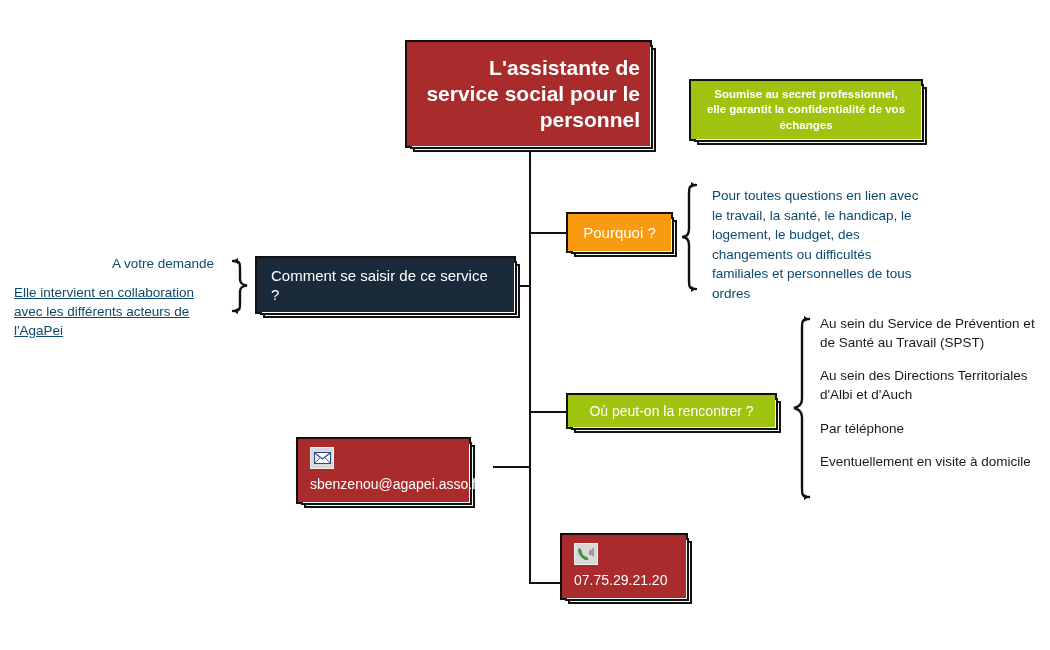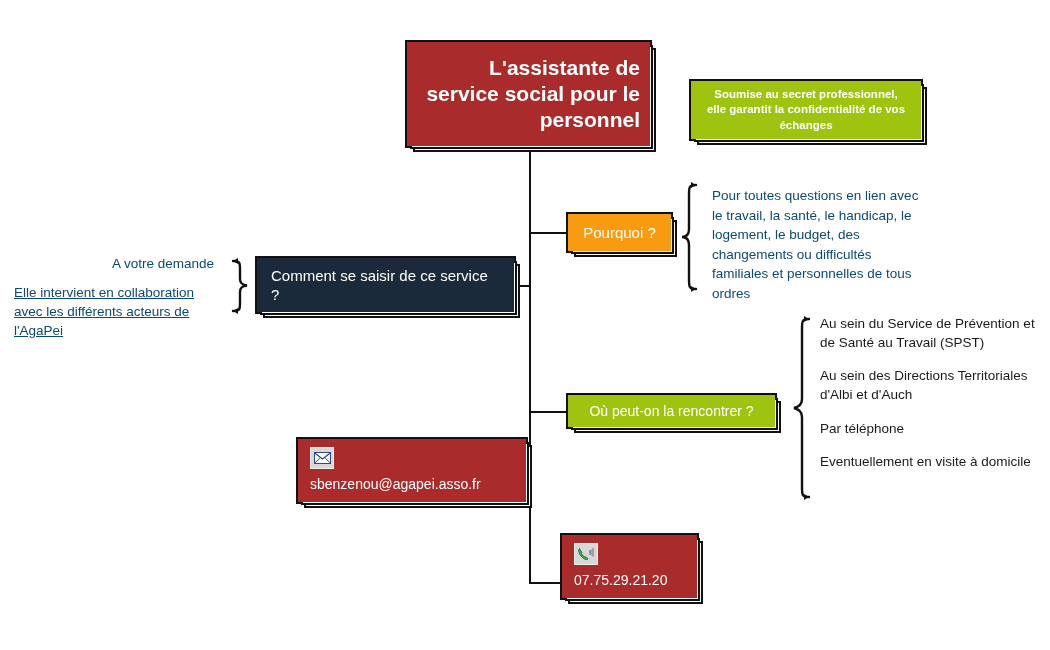--- a/index.html
+++ b/index.html
@@ -103,28 +103,28 @@
   }
   #node-ou {
     left: 566px; top: 393px; width: 211px; height: 36px;
     align-items: center;
     justify-content: center;
     text-align: center;
     font-size: 14px;
     padding: 2px 10px;
   }
   #node-email {
-    left: 296px; top: 437px; width: 232px; height: 67px;
+    left: 296px; top: 437px; width: 175px; height: 67px;
     font-size: 14px;
     padding: 8px 12px 6px 12px;
     justify-content: flex-start;
     align-items: flex-start;
   }
   #node-phone {
-    left: 560px; top: 533px; width: 139px; height: 67px;
+    left: 560px; top: 533px; width: 128px; height: 67px;
     font-size: 14px;
     padding: 8px 12px 6px 12px;
     justify-content: flex-start;
     align-items: flex-start;
   }
 
   
   .contact-icon {
     width: 24px;
     height: 22px;

